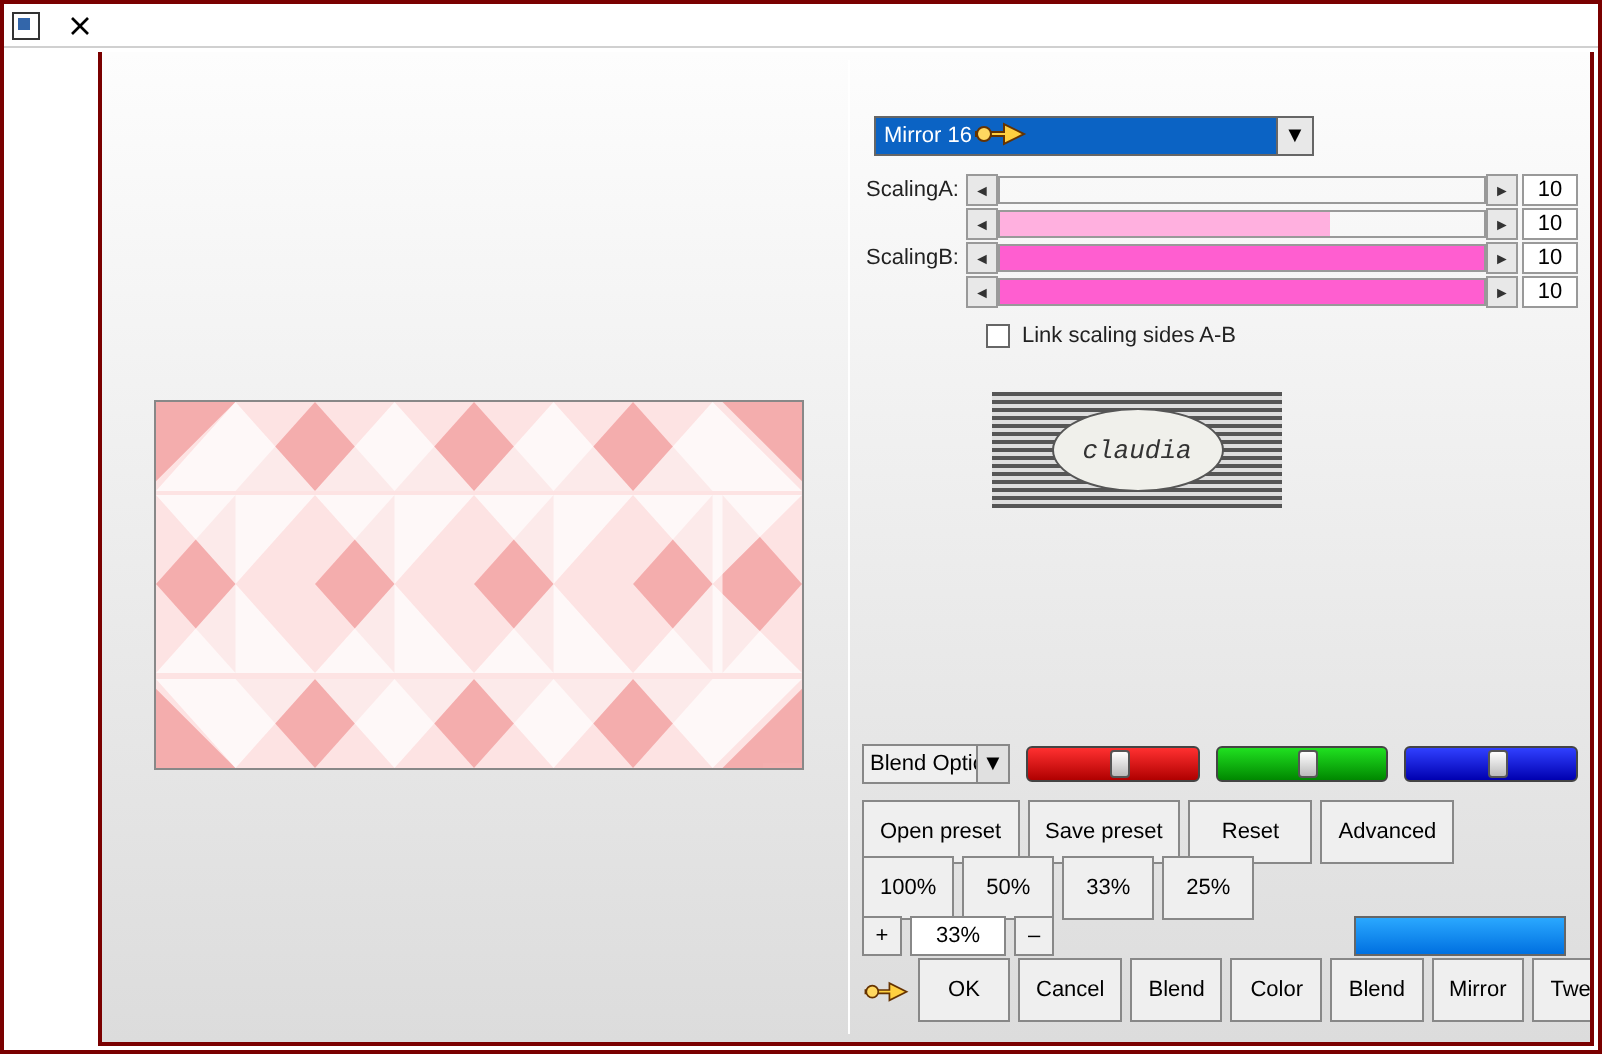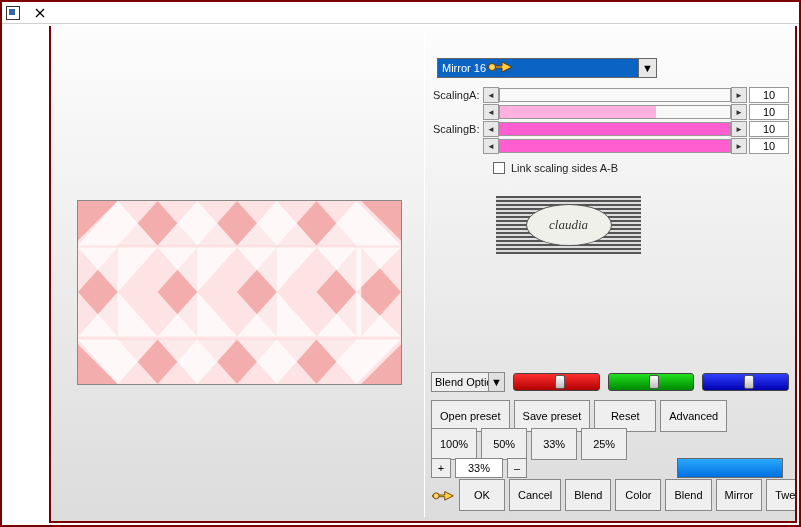--- a/index.html
+++ b/index.html
@@ -18,25 +18,25 @@
   .right { position:absolute; left:380px; right:6px; top:4px; bottom:4px; }
   .dropdown-row { position:absolute; left:6px; top:28px; display:flex; align-items:center; }
   .combo { width:220px; height:20px; background:#0b63c4; color:#fff; border:1px solid #666; display:flex; align-items:center; padding:0 4px; position:relative; }
   .combo .arrow { position:absolute; right:0; top:0; width:18px; height:100%; background:#e8e8e8; border-left:1px solid #666; display:flex; align-items:center; justify-content:center; color:#000; }
   .scaling-group { position:absolute; left:0; top:56px; right:0; }
   .slider-line { display:flex; align-items:center; height:18px; margin-bottom:-1px; }
   .slider-line .lbl { width:52px; text-align:left; padding-left:2px; color:#222; }
   .arrow-btn { width:16px; height:16px; background:#e8e8e8; border:1px solid #999; display:flex; align-items:center; justify-content:center; font-size:8px; color:#333; }
   .bar { flex:1; height:14px; border:1px solid #999; margin:0; position:relative; overflow:hidden; }
   .bar .fill { position:absolute; left:0; top:0; bottom:0; }
-  .valbox { width:40px; height:16px; border:1px solid #999; background:#fff; margin-left:2px; text-align:center; line-height:14px; }
+  .valbox { width:28px; height:16px; border:1px solid #999; background:#fff; margin-left:2px; text-align:center; line-height:14px; }
   .link-row { margin:8px 0 0 62px; display:flex; align-items:center; gap:6px; color:#222; }
   .check { width:12px; height:12px; border:1px solid #666; background:#fff; }
   .logo { position:absolute; left:65px; top:166px; width:145px; height:58px; background:repeating-linear-gradient(to bottom,#555 0 2px,#ddd 2px 4px); display:flex; align-items:center; justify-content:center; }
-  .logo .oval { width:86px; height:42px; background:#f0f0eb; border:1px solid #555; border-radius:50%/50%; display:flex; align-items:center; justify-content:center; font-family: Liberation Serif, serif; font-style:italic; font-size:13px; color:#333; }
+  .logo .oval { width:86px; height:42px; background:#f0f0eb; border:1px solid #555; border-radius:50%/50%; display:flex; align-items:center; justify-content:center; font-family: Liberation Mono, monospace; font-style:italic; font-size:13px; color:#333; }
   .blend-row { position:absolute; left:0; top:342px; right:0; display:flex; align-items:center; gap:8px; }
   .blend-combo { width:74px; height:20px; border:1px solid #888; background:#efefef; display:flex; align-items:center; padding:0 3px; position:relative; font-size:10px; }
   .blend-combo .arrow { position:absolute; right:0; top:0; width:16px; height:100%; background:#e0e0e0; border-left:1px solid #888; display:flex; align-items:center; justify-content:center; }
   .rgb-slider { flex:1; height:18px; border:1px solid #444; border-radius:3px; position:relative; }
   .rgb-slider .knob { position:absolute; top:1px; bottom:1px; width:10px; background:linear-gradient(#fff,#bbb); border:1px solid #555; border-radius:2px; left:48%; }
   .red-bg { background:linear-gradient(#ff3030,#b00000); }
   .green-bg { background:linear-gradient(#20e020,#008800); }
   .blue-bg { background:linear-gradient(#3040ff,#0000b0); }
   .preset-row { position:absolute; left:0; top:370px; display:flex; gap:4px; }
   .btn { height:21px; border:1px solid #888; background:#efefef; padding:15px 8px; display:flex; align-items:center; justify-content:center; cursor:default; font-size:11px; min-width:62px; }

